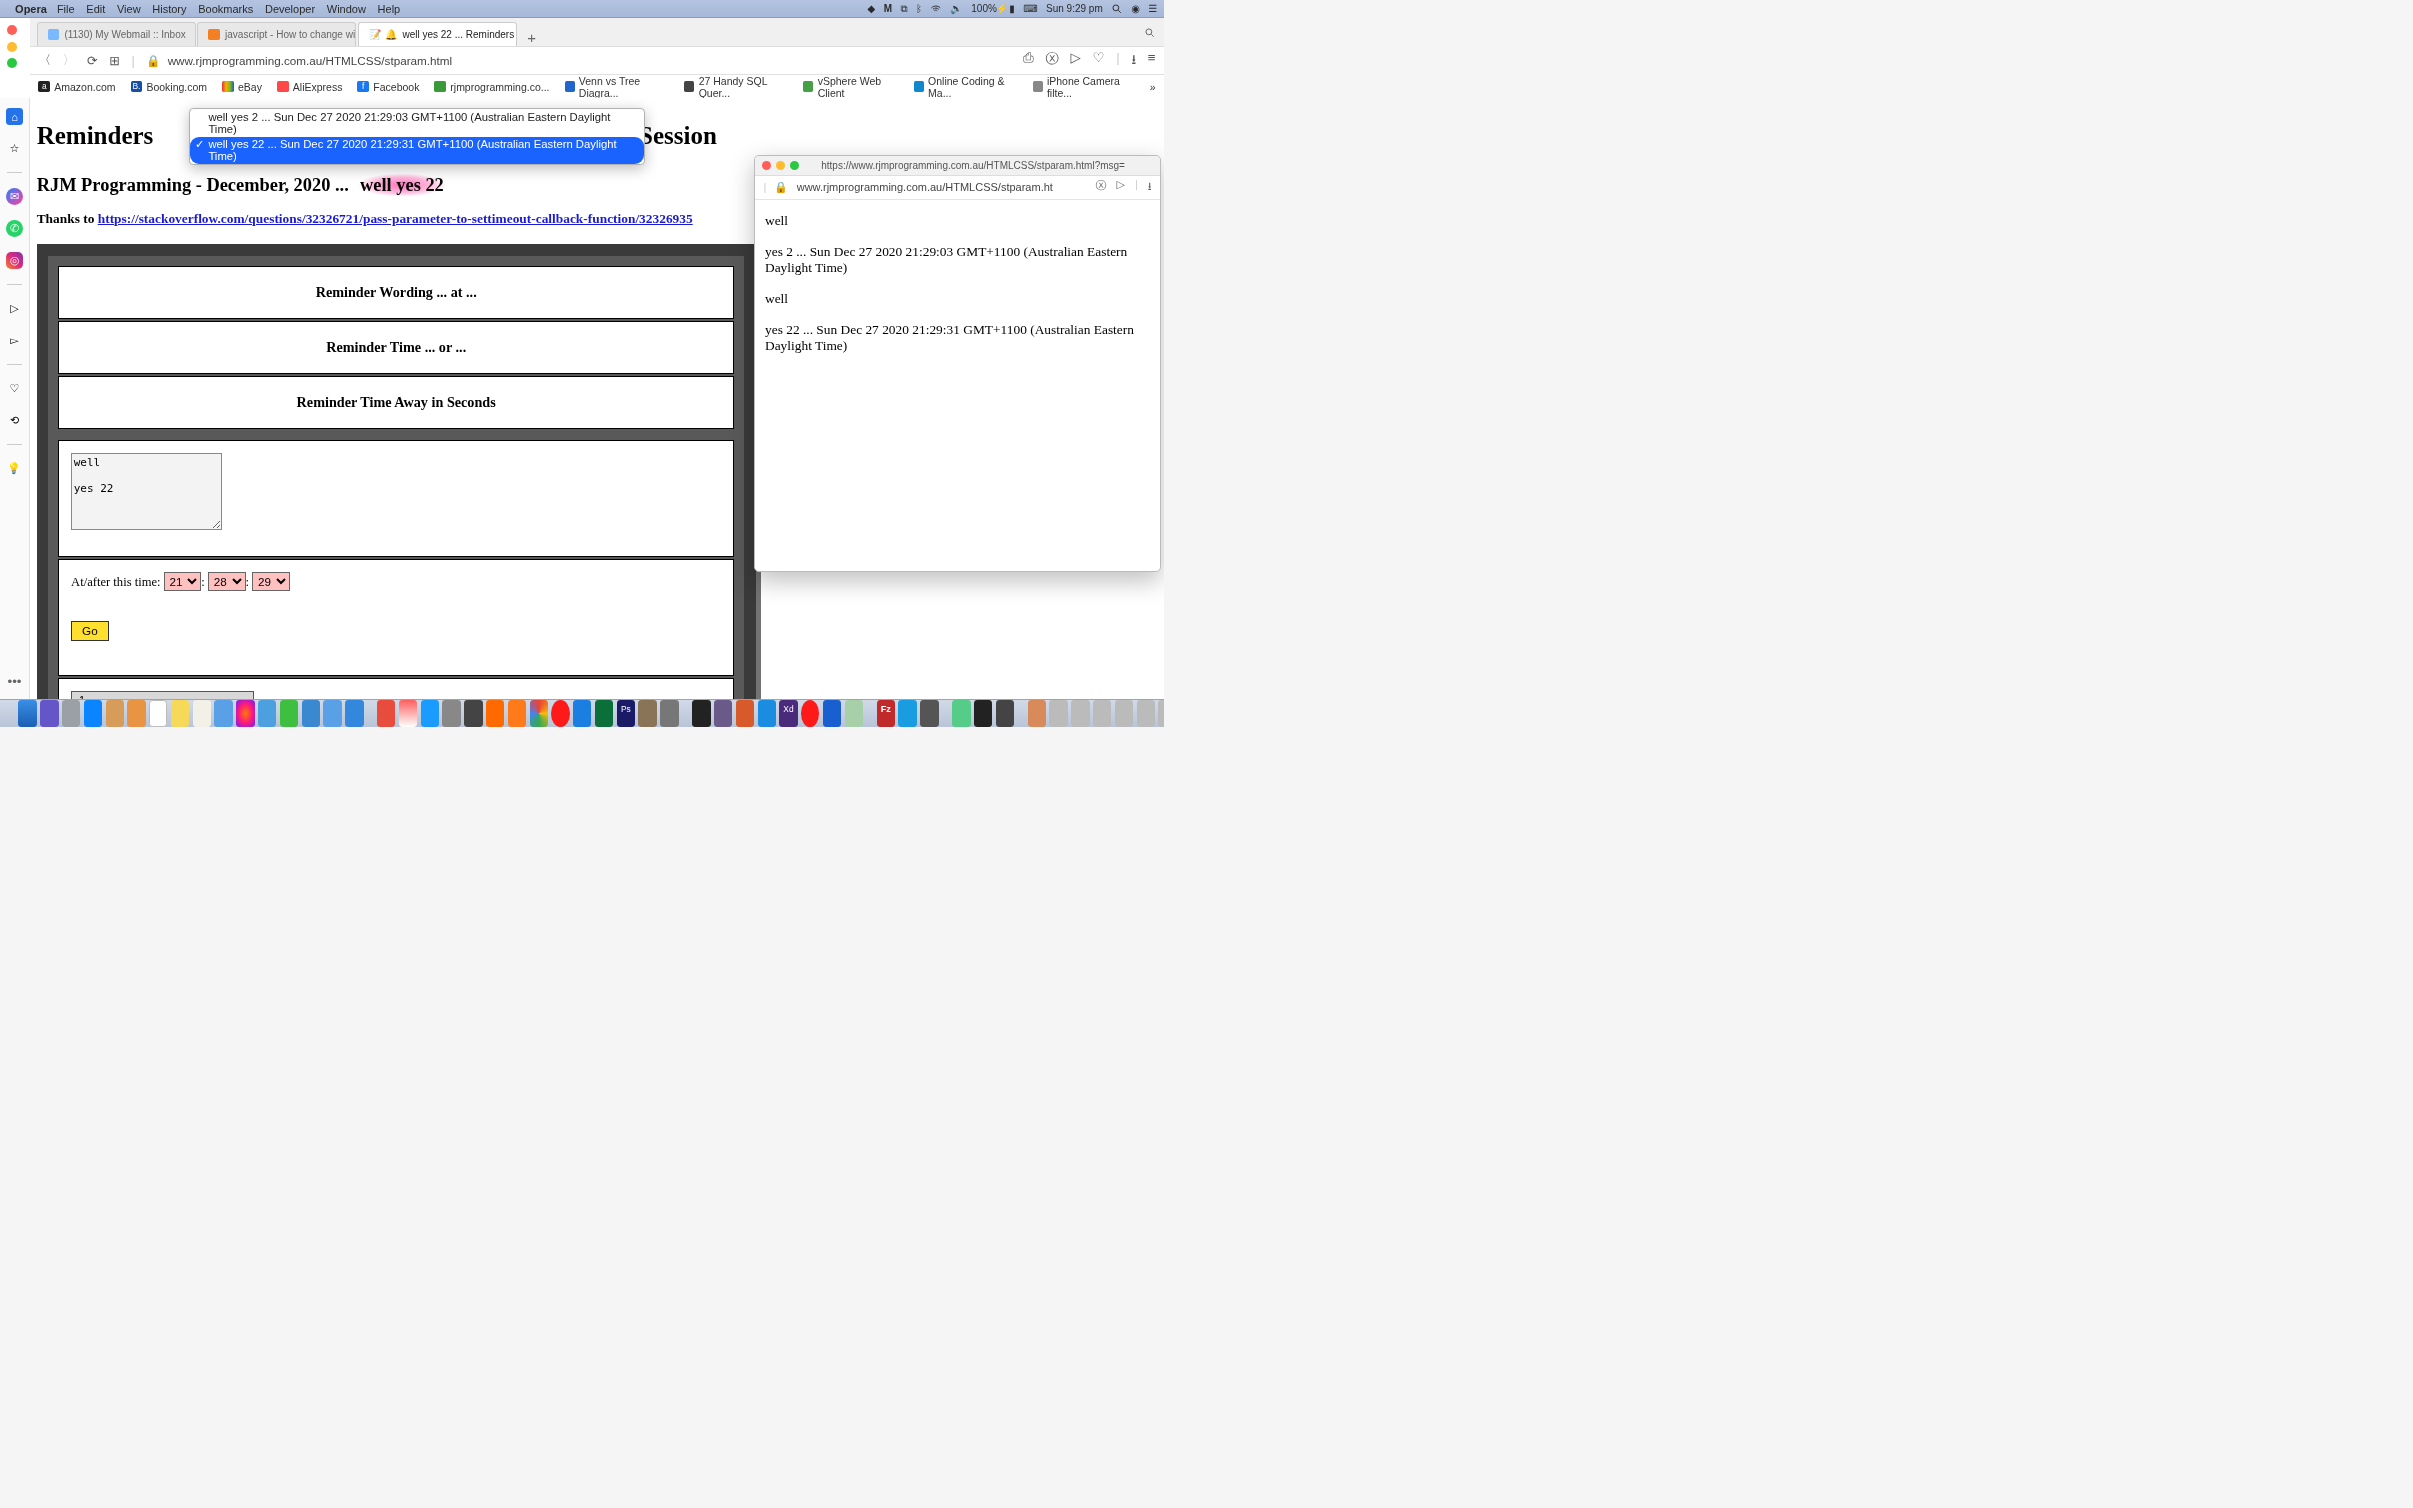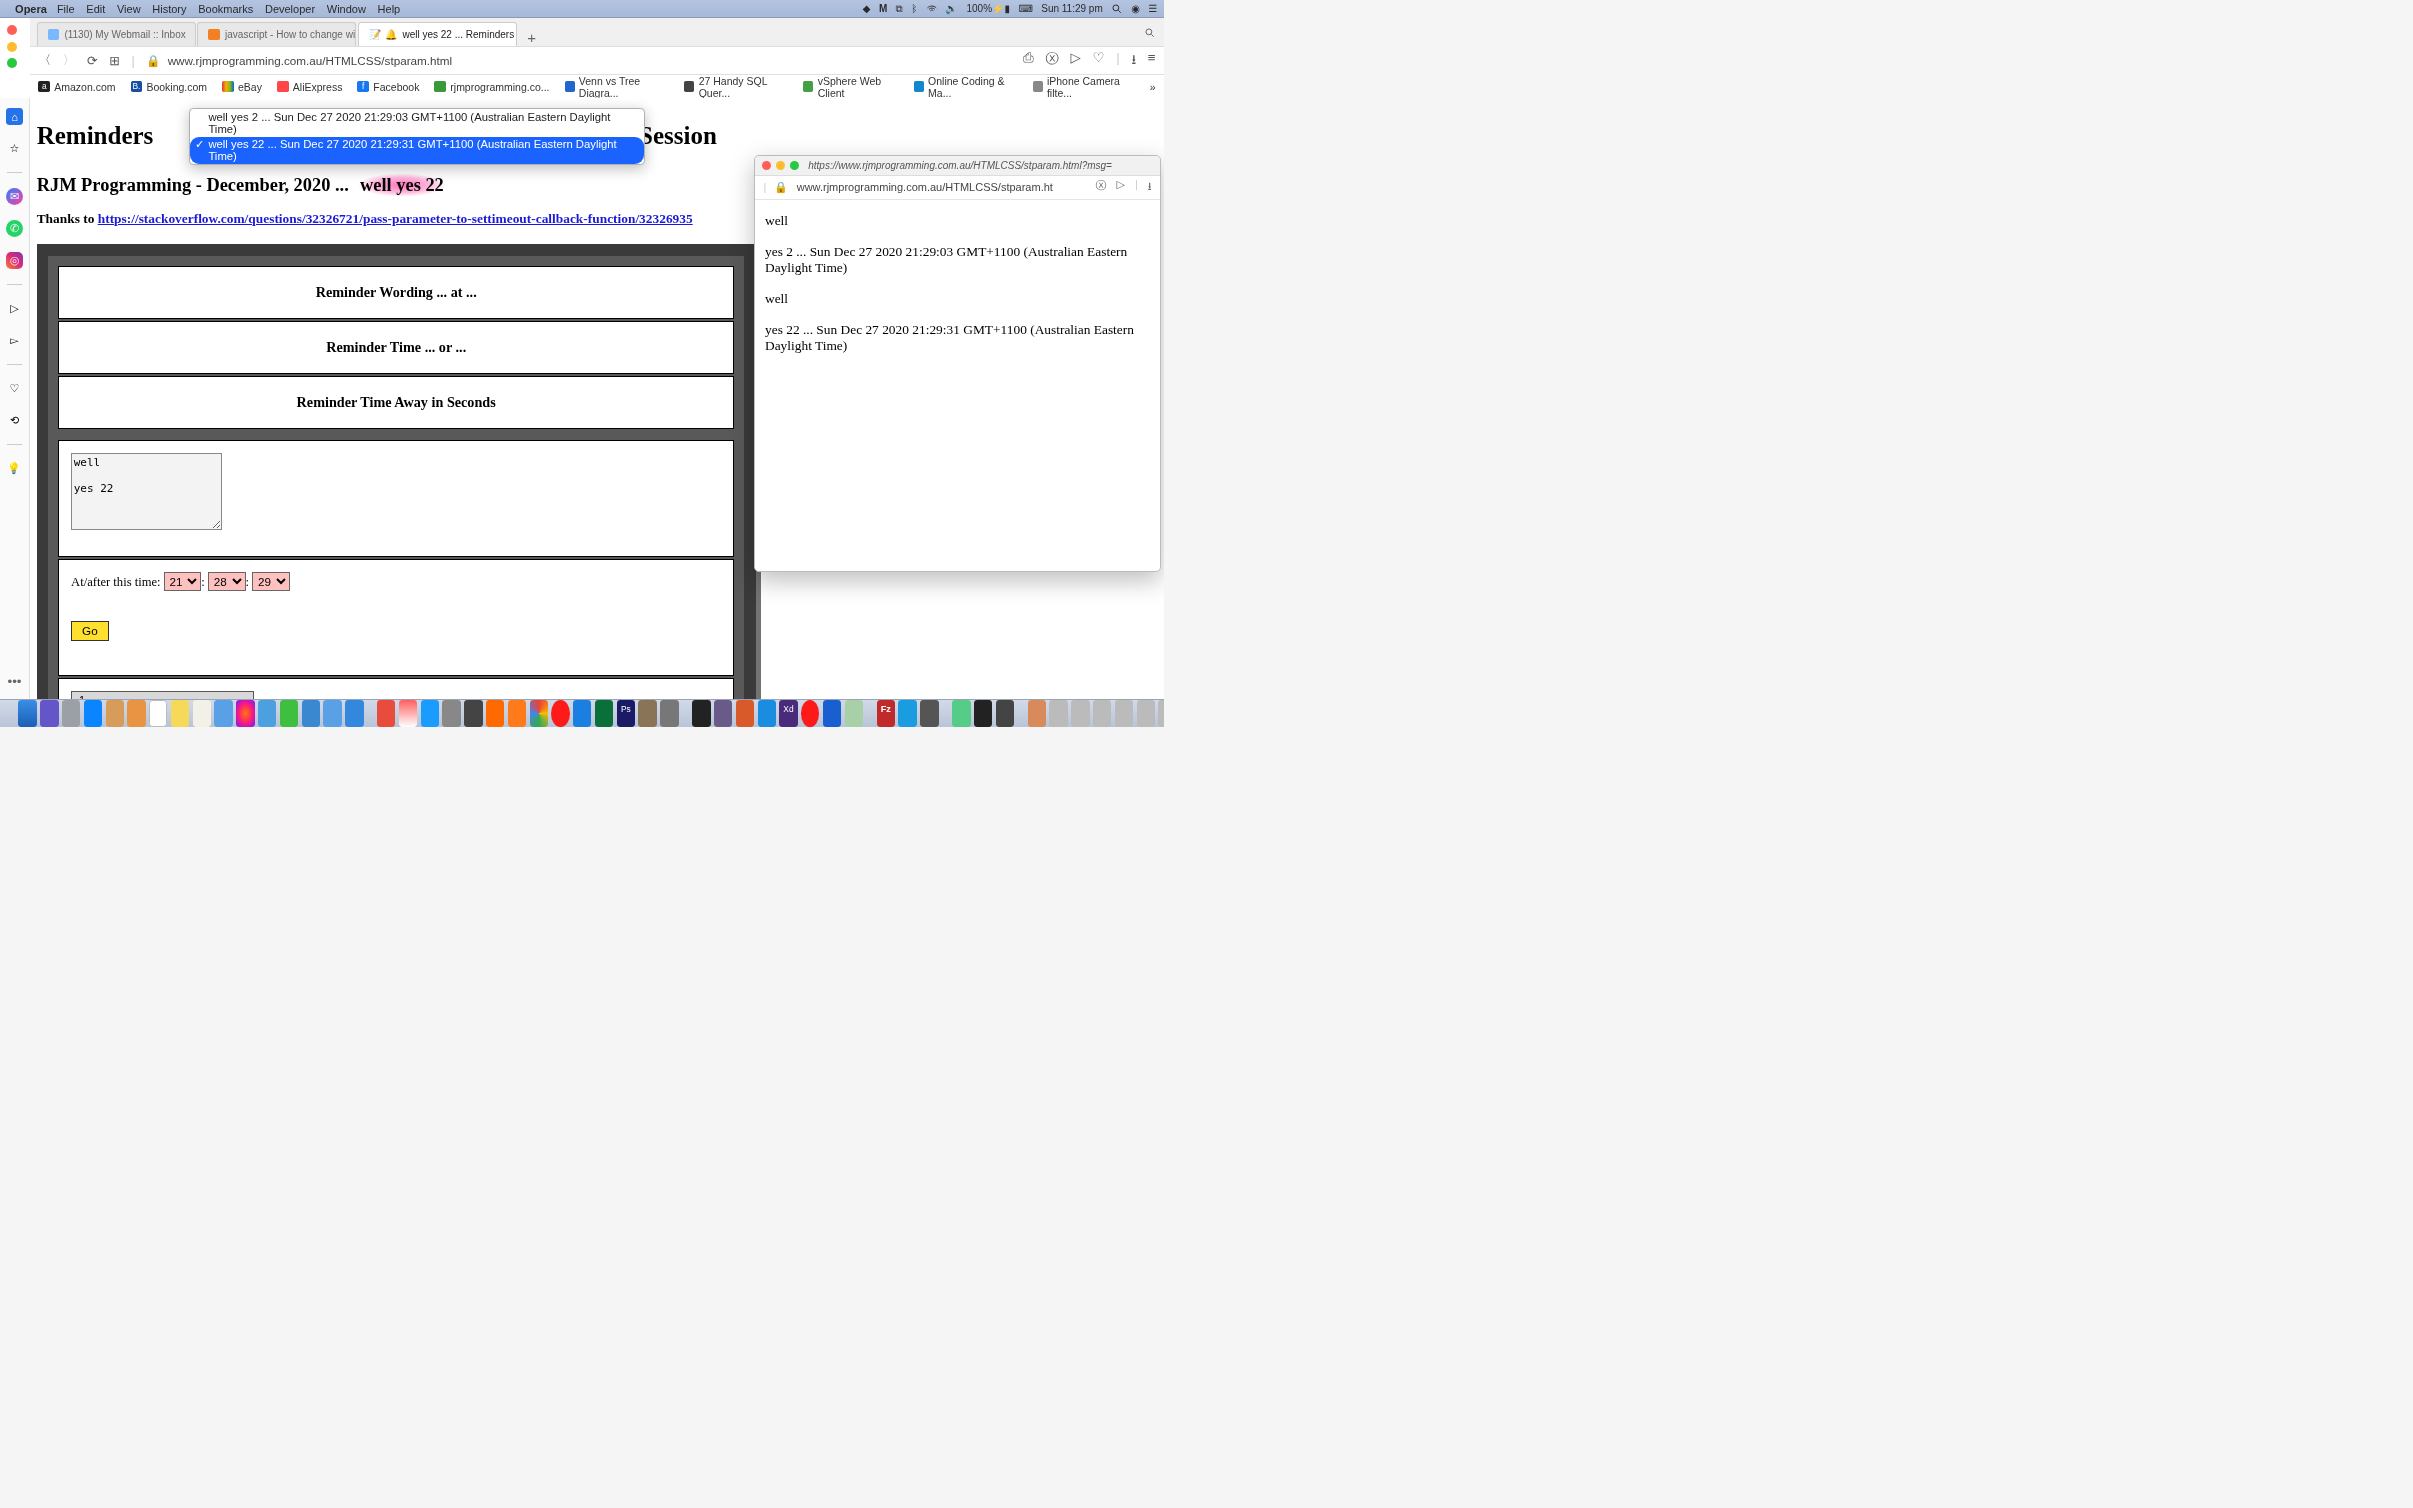--- a/index.html
+++ b/index.html
@@ -163,21 +163,21 @@
   border-radius: 5px;
   box-shadow: 0 8.4px 25px rgba(0,0,0,0.25);
   display:flex; flex-direction:column;
 }
 .popup .titlebar {
   height: 20px; background:#f1f1f1; border-bottom:0.8px solid #ddd;
   display:flex; align-items:center; padding:0 6.7px; gap:5px;
   font-size:10px; color:#555; border-radius:5px 5px 0 0;
 }
 .popup .titlebar .traffic { width:9.2px; height:9.2px; }
-.popup .titlebar .title-txt { margin-left:4px; flex:1; overflow:hidden; white-space:nowrap; text-overflow:ellipsis;font-style:italic;}
+.popup .titlebar .title-txt { margin-left:17px; flex:1; overflow:hidden; white-space:nowrap; text-overflow:ellipsis;}
 .popup .urlrow {
   height:23.5px; border-bottom:0.8px solid #e4e4e4; display:flex; align-items:center;
   padding:0 8.4px; gap:8.4px; font-size:11px; color:#444;
 }
 .popup .urlrow .right { margin-left:auto; display:flex; gap:10px; color:#666;}
 .popup .body { padding: 8.4px 10px; font-family: Georgia, serif; font-size:13.4px; }
 .popup .body p { margin: 5px 0 15px 0; }
 
 
 .dock {
@@ -214,21 +214,21 @@
     <span>⧉</span>
     <span>ᛒ</span>
     <span>
       <svg viewBox="0 0 24 24" fill="none" stroke="currentColor" stroke-width="2">
           <path d="M3 10c5-5 13-5 18 0M6 13c3.5-3.5 8.5-3.5 12 0M9 16c2-2 4-2 6 0M12 19h0"></path>
         </svg>
     </span>
     <span>🔈</span>
     <span><span>100%</span> ⚡▮</span>
     <span>⌨</span>
-    <span>Sun 11:29 pm</span>
+    <span>Sun 9:29 pm</span>
     <span>
       <svg viewBox="0 0 24 24" fill="none" stroke="currentColor" stroke-width="2">
           <circle cx="10" cy="10" r="6"></circle>
           <path d="M20 20l-5-5"></path>
         </svg>
     </span>
     <span>◉</span>
     <span>☰</span>
   </div>
 </div>

